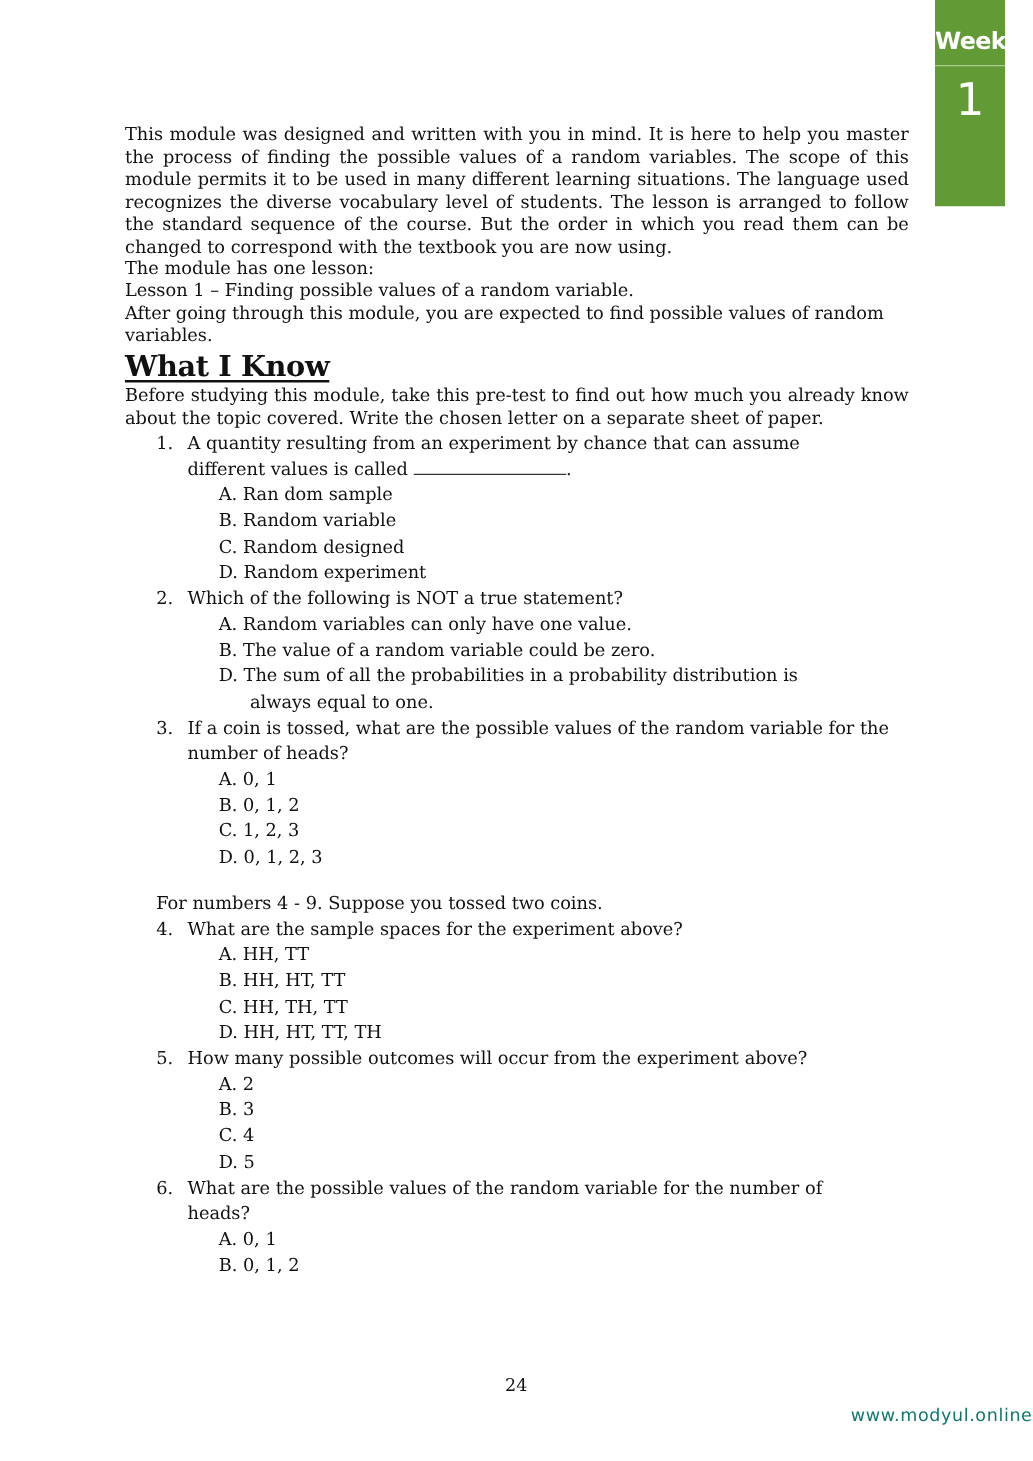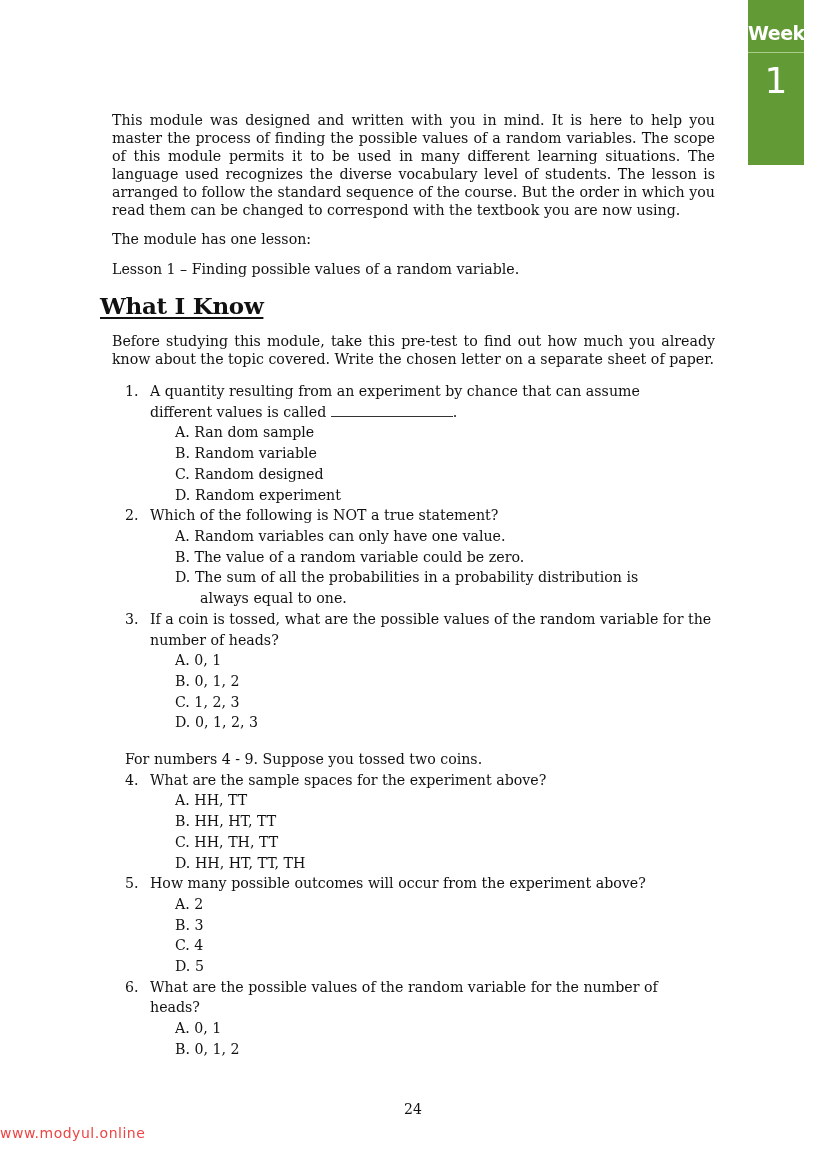--- a/index.html
+++ b/index.html
@@ -29,50 +29,51 @@
       position: absolute; left: 100px; top: 100px; width: 627px;
       font-size: 14.2px; line-height: 17.9px;
     }
     h2 {
       margin: 0; padding: 0;
       font-family: "DejaVu Serif", "Liberation Serif", serif;
       font-weight: bold; font-size: 23px; line-height: 30px;
       text-decoration: underline; text-decoration-thickness: 2px;
       text-underline-offset: 3px; letter-spacing: -0.3px;
     }
-    p { margin: 12px; }
+    p { margin: 0; }
     .justify { text-align: justify; }
     .q { position: relative; padding-left: 50px; line-height: 20.7px; }
     .q .num { position: absolute; left: 25px; top: 0; }
     .opt { padding-left: 75px; line-height: 20.7px; }
     .opt-cont { padding-left: 100px; line-height: 20.7px; }
     .note { padding-left: 25px; line-height: 20.7px; margin-top: 16px; }
     .blank { display: inline-block; width: 122px; border-bottom: 1px solid #333; height: 12px; vertical-align: baseline; }
     .page-number {
       position: absolute; left: 0; right: 0; top: 1101px; text-align: center; font-size: 14px;
     }
     .watermark {
-      position: absolute; left: 0; right: 0; top: 1125px; text-align: left;
+      position: absolute; left: 0; right: 0; top: 1125px; text-align: right;
       font-family: "DejaVu Sans", "Liberation Sans", sans-serif;
-      font-size: 14px; color: #ef4444; letter-spacing: 0.5px;
+      font-size: 14px; color: #0f766e; letter-spacing: 0.5px;
     }
   </style>
 </head>
 <body>
 
 <div class="week-tab">
   <div class="week-label">Week</div>
   <div class="week-divider"></div>
   <div class="week-number">1</div>
 </div>
 
 <div class="content">
   <p class="justify">This module was designed and written with you in mind. It is here to help you master the process of finding the possible values of a random variables. The scope of this module permits it to be used in many different learning situations. The language used recognizes the diverse vocabulary level of students. The lesson is arranged to follow the standard sequence of the course. But the order in which you read them can be changed to correspond with the textbook you are now using.</p>
   <p>The module has one lesson:</p>
   <p>Lesson 1 – Finding possible values of a random variable.</p>
+  <p>After going through this module, you are expected to find possible values of random variables.</p>
 
   <h2>What I Know</h2>
   <p class="justify">Before studying this module, take this pre-test to find out how much you already know about the topic covered. Write the chosen letter on a separate sheet of paper.</p>
 
   <div class="q">
     <span class="num">1.</span>
     <span>A quantity resulting from an experiment by chance that can assume</span>
   </div>
   <div class="q">
     <span>different values is called</span>

